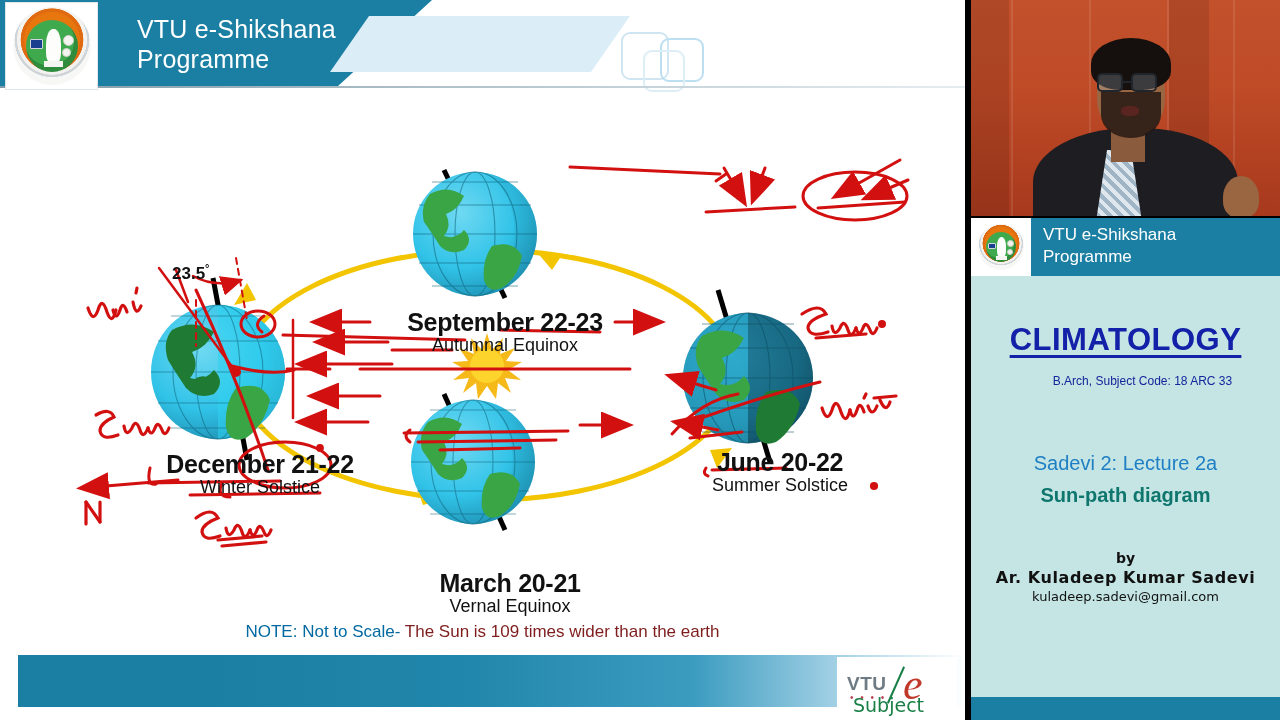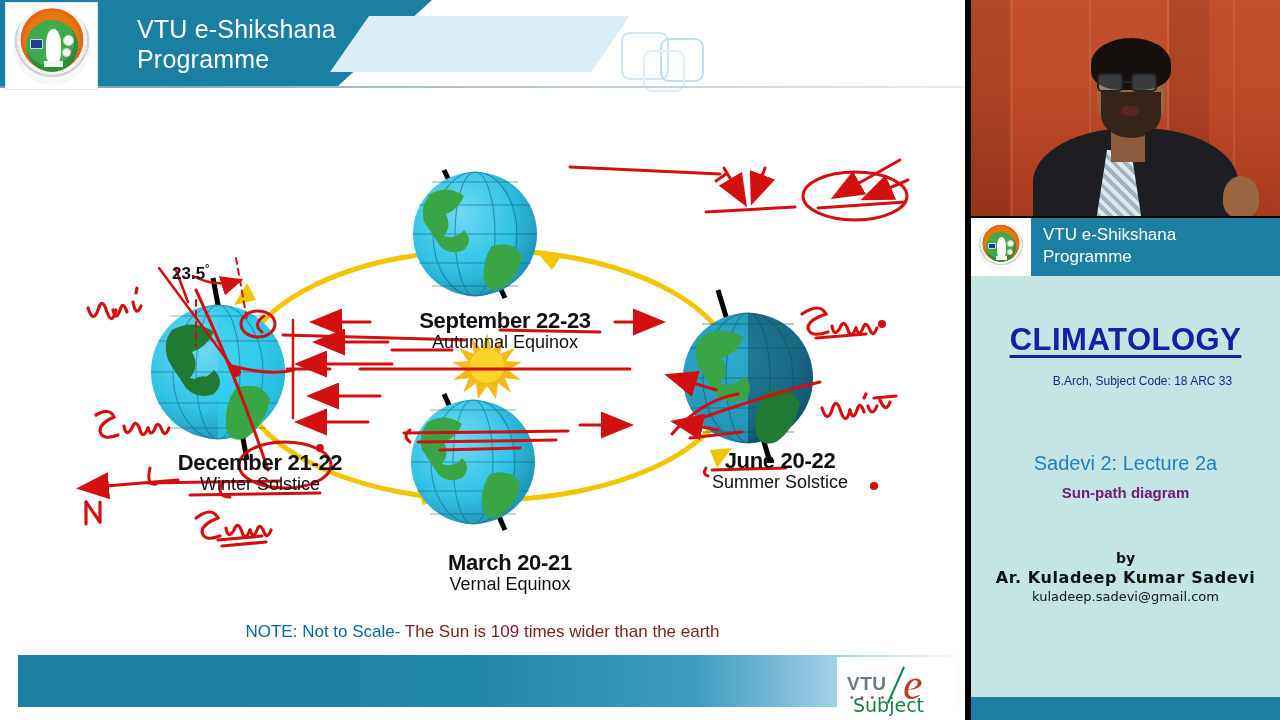--- a/index.html
+++ b/index.html
@@ -63,27 +63,27 @@
     font-family:"Liberation Serif", serif; font-size:45px; color:#3c35a8;
     letter-spacing:.3px;
   }
 
   
   #diagram { position:absolute; left:0; top:150px; width:965px; height:470px; }
   #diagram svg { position:absolute; left:0; top:0; }
 
   
   .elabel { position:absolute; text-align:center; color:#111; }
-  .elabel .l1 { font-size:22px; font-weight:bold; letter-spacing:-.3px; white-space:nowrap; }
+  .elabel .l1 { font-size:25px; font-weight:bold; letter-spacing:-.3px; white-space:nowrap; }
   .elabel .l2 { font-size:18px; font-weight:400; margin-top:-2px; white-space:nowrap; }
 
   #lab-sep { left:340px; top:158px; width:330px; }
   #lab-dec { left:95px; top:300px; width:330px; }
   #lab-jun { left:615px; top:298px; width:330px; }
-  #lab-mar { left:345px; top:400px; width:330px; }
+  #lab-mar { left:345px; top:419px; width:330px; }
 
   
   #deg235 {
     position:absolute; left:172px; top:112px; font-size:17px; font-weight:bold; color:#111;
   }
   #deg235 sup { font-size:11px; }
 
   
   #note {
     position:absolute; left:0; top:622px; width:965px; text-align:center; font-size:17px;
@@ -144,21 +144,21 @@
 
   #side-body { position:absolute; left:6px; top:276px; width:309px; height:421px; background:#c4e5e3; }
   #sb-course { position:absolute; left:0; top:46px; width:309px; text-align:center;
                font-size:31px; font-weight:bold; color:#1320a8; text-decoration:underline;
                text-underline-offset:5px; letter-spacing:.5px; }
   #sb-sub    { position:absolute; left:0; top:98px; width:343px; text-align:center;
                font-size:12px; color:#14269b; }
   #sb-mod    { position:absolute; left:0; top:176px; width:309px; text-align:center;
                font-size:20px; color:#1f7fc4; }
   #sb-topic  { position:absolute; left:0; top:208px; width:309px; text-align:center;
-               font-size:15px; font-weight:bold; color:#701a75; }
+               font-size:20px; font-weight:bold; color:#0f766e; }
   #sb-by     { position:absolute; left:0; top:274px; width:309px; text-align:center;
                font-size:14px; font-weight:bold; color:#111;
                font-family:"DejaVu Sans", sans-serif; }
   #sb-author { position:absolute; left:0; top:292px; width:309px; text-align:center;
                font-size:16px; font-weight:bold; color:#111; letter-spacing:.6px;
                font-family:"DejaVu Sans", sans-serif; }
   #sb-mail   { position:absolute; left:0; top:313px; width:309px; text-align:center;
                font-size:13px; color:#111; font-family:"DejaVu Sans", sans-serif; }
   #side-foot { position:absolute; left:6px; top:697px; width:309px; height:23px; background:#1b7fa3; }
   #side-edgeL{ position:absolute; left:0; top:0; width:6px; height:720px; background:#000; }

